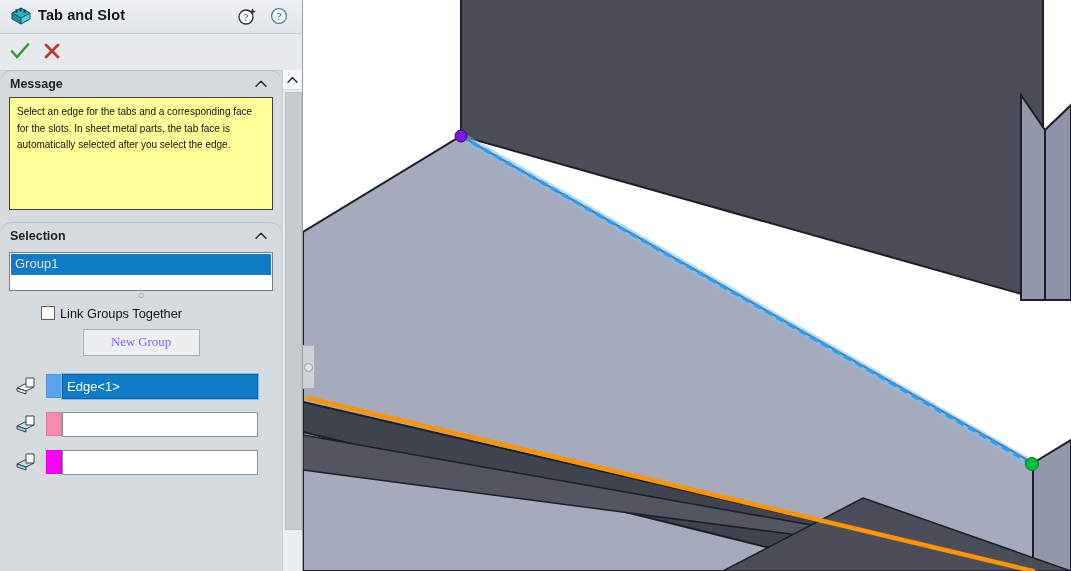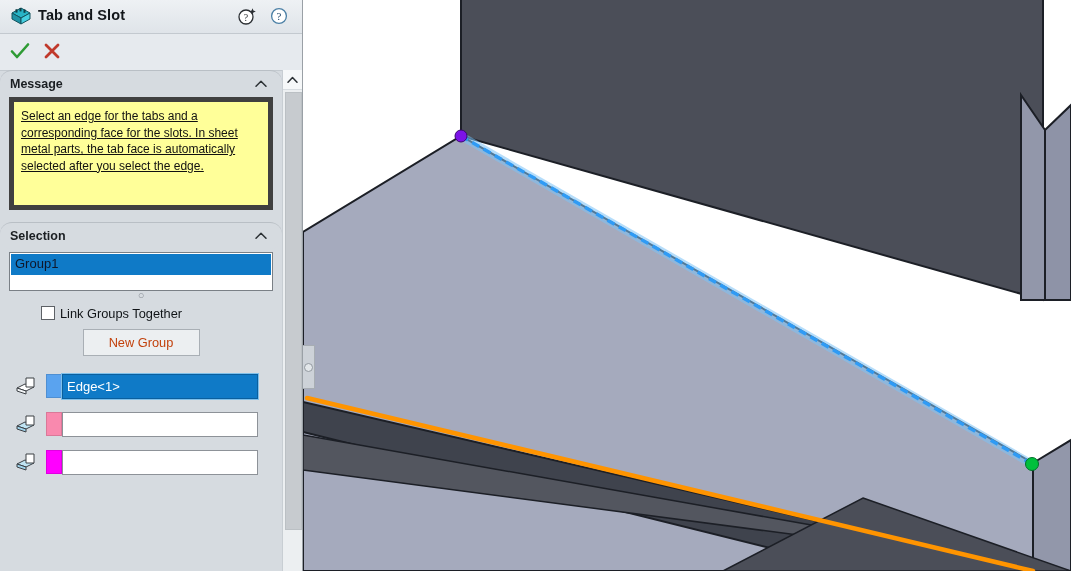--- a/index.html
+++ b/index.html
@@ -79,34 +79,34 @@
   .grp-head .gh-label{
     margin-left:10px;font-size:12.5px;font-weight:bold;color:#1a1e22;
   }
   .gh-chev{
     position:absolute;right:14px;top:6px;width:14px;height:14px;cursor:pointer;
   }
 
   
   .msg-wrap{padding:0 9px 0 9px;background:#d6dbe0;}
   .msg-box{
-    background:#ffff99;border:5px solid #404040;
+    background:#ffff99;border:1px solid #404040;
     height:113px;box-sizing:border-box;
     padding:6px 8px 0 7px;
-    font-size:12px;line-height:16.6px;color:#111;text-decoration:underline;
+    font-size:10px;line-height:16.6px;color:#111;
   }
 
   
   .sel-wrap{padding:3px 9px 0 9px;}
   .listbox{
     border:1px solid #7a8086;background:#fff;
     height:39px;box-sizing:border-box;padding:1px;
   }
   .listbox .item-sel{
-    background:#0f7ac7;color:#0f172a;
+    background:#0f7ac7;color:#e5e5e5;
     font-size:13px;padding:2px 0 3px 4px;
     line-height:16px;
   }
   .resize-dot{
     text-align:center;height:10px;line-height:8px;
     color:#8b9097;font-size:11px;user-select:none;
   }
 
   
   .chk-row{
@@ -115,22 +115,22 @@
   .chk-box{
     width:14px;height:14px;background:#fff;border:1px solid #5d6166;
     box-sizing:border-box;cursor:pointer;flex:none;
   }
   .chk-label{margin-left:5px;font-size:12.8px;color:#101417;}
 
   
   .btn-row{display:flex;justify-content:center;margin-top:8px;}
   .btn{
     min-width:117px;height:27px;background:#eceff1;
-    border:1px solid #a9afb5;font-size:12.8px;color:#c2410c;
-    cursor:pointer;font-family:Liberation Sans, sans-serif;
+    border:1px solid #a9afb5;font-size:12.8px;color:#8b5cf6;
+    cursor:pointer;font-family:Liberation Serif, serif;
     display:flex;align-items:center;justify-content:center;
   }
 
   
   .selrows{margin-top:11px;}
   .selrow{
     position:relative;height:38px;display:flex;align-items:center;
   }
   .selrow .pick-ico{
     width:26px;height:22px;margin-left:12px;flex:none;cursor:pointer;

